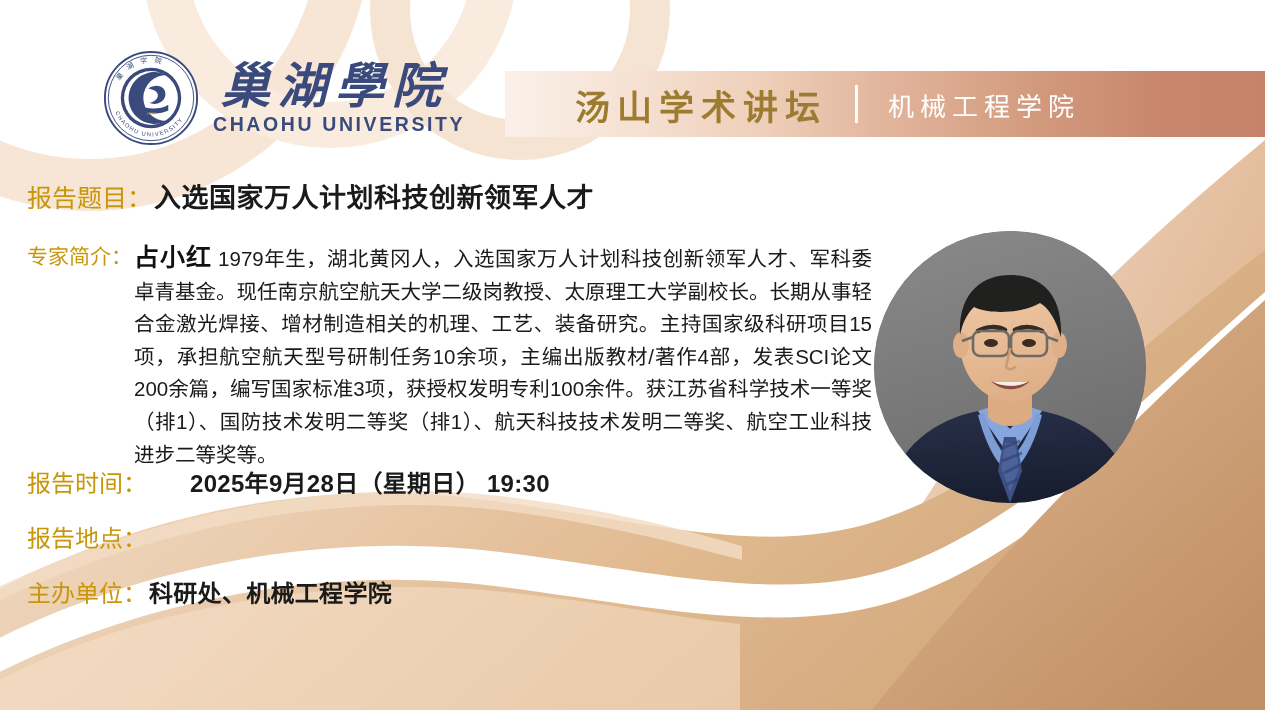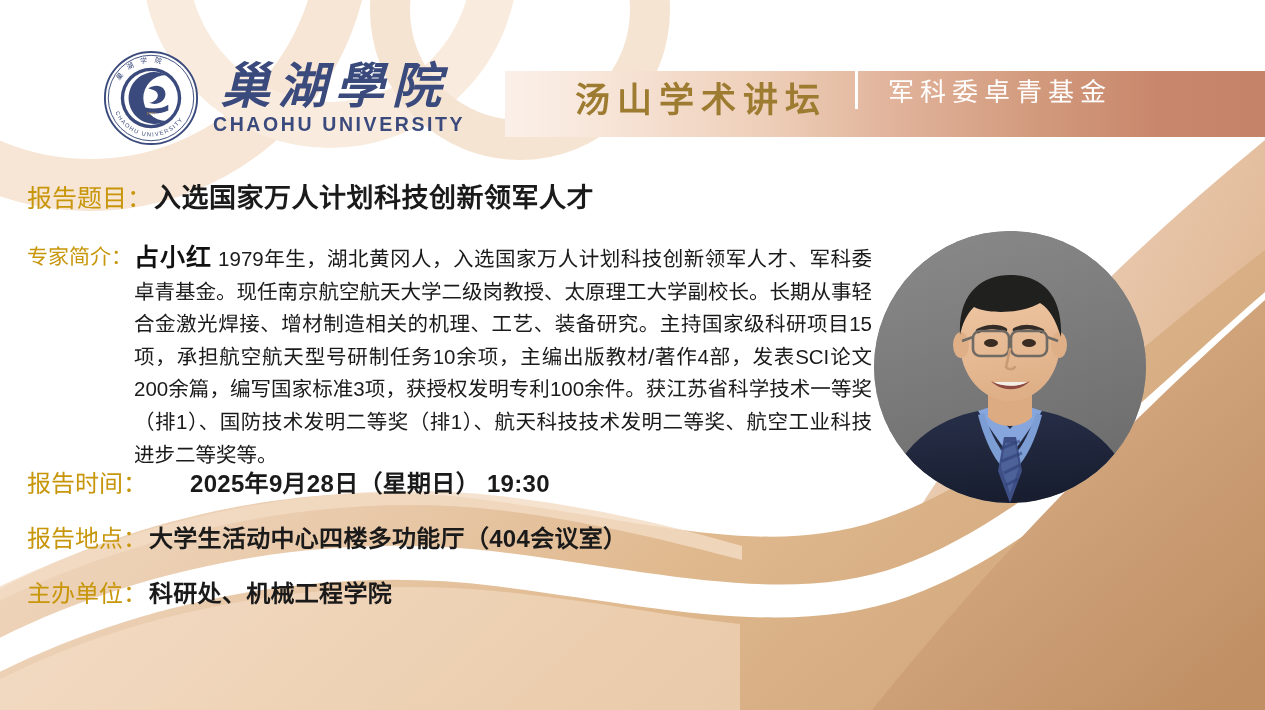--- a/index.html
+++ b/index.html
@@ -84,20 +84,21 @@
     height: 66px;
     background: linear-gradient(90deg,
         #fbf0e9 0%,
         #f7e4d7 14%,
         #eecfb9 34%,
         #e0b299 52%,
         #d29a7d 70%,
         #c8876c 86%,
         #c5836a 100%);
     display: flex;
+    align-items: center;
     z-index: 4;
   }
   #banner-main {
     font-family: "Liberation Serif", "DejaVu Serif", serif;
     font-size: 35px;
     font-weight: bold;
     color: #9d7c32;
     letter-spacing: 7px;
     margin-left: 70px;
     white-space: nowrap;
@@ -333,21 +334,21 @@
 
       <div id="logo-names">
         <div id="logo-cn">巢湖學院</div>
         <div id="logo-en">CHAOHU  UNIVERSITY</div>
       </div>
     </div>
 
     <div id="banner">
       <div id="banner-main">汤山学术讲坛</div>
       <div id="banner-divider"></div>
-      <div id="banner-sub">军科委卓青基金</div>
+      <div id="banner-sub">机械工程学院</div>
     </div>
   </div>
 
   <div id="portrait">
     <svg viewBox="0 0 272 272" width="272" height="272">
       <defs>
         <clipPath id="circClip">
             <circle cx="136" cy="136" r="136"></circle>
           </clipPath>
         <linearGradient id="bgGray" x1="0" y1="0" x2="0.3" y2="1">
@@ -426,21 +427,20 @@
       <div id="bio-text"><span id="bio-name">占小红</span><span> 1979年生，湖北黄冈人，入选国家万人计划科技创新领军人才、军科委卓青基金。现任南京航空航天大学二级岗教授、太原理工大学副校长。长期从事轻合金激光焊接、增材制造相关的机理、工艺、装备研究。主持国家级科研项目15项，承担航空航天型号研制任务10余项，主编出版教材/著作4部，发表SCI论文200余篇，编写国家标准3项，获授权发明专利100余件。获江苏省科学技术一等奖（排1）、国防技术发明二等奖（排1）、航天科技技术发明二等奖、航空工业科技进步二等奖等。</span></div>
     </div>
 
     <div id="time-row">
       <span class="row-label">报告时间：</span>
       <span class="row-value">2025年9月28日（星期日） 19:30</span>
     </div>
 
     <div id="loc-row">
       <span class="row-label">报告地点：</span>
-      <span class="row-value">大学生活动中心四楼多功能厅（404会议室）</span>
     </div>
 
     <div id="host-row">
       <span class="row-label">主办单位：</span>
       <span class="row-value">科研处、机械工程学院</span>
     </div>
 
   </div>
 </div>
 

